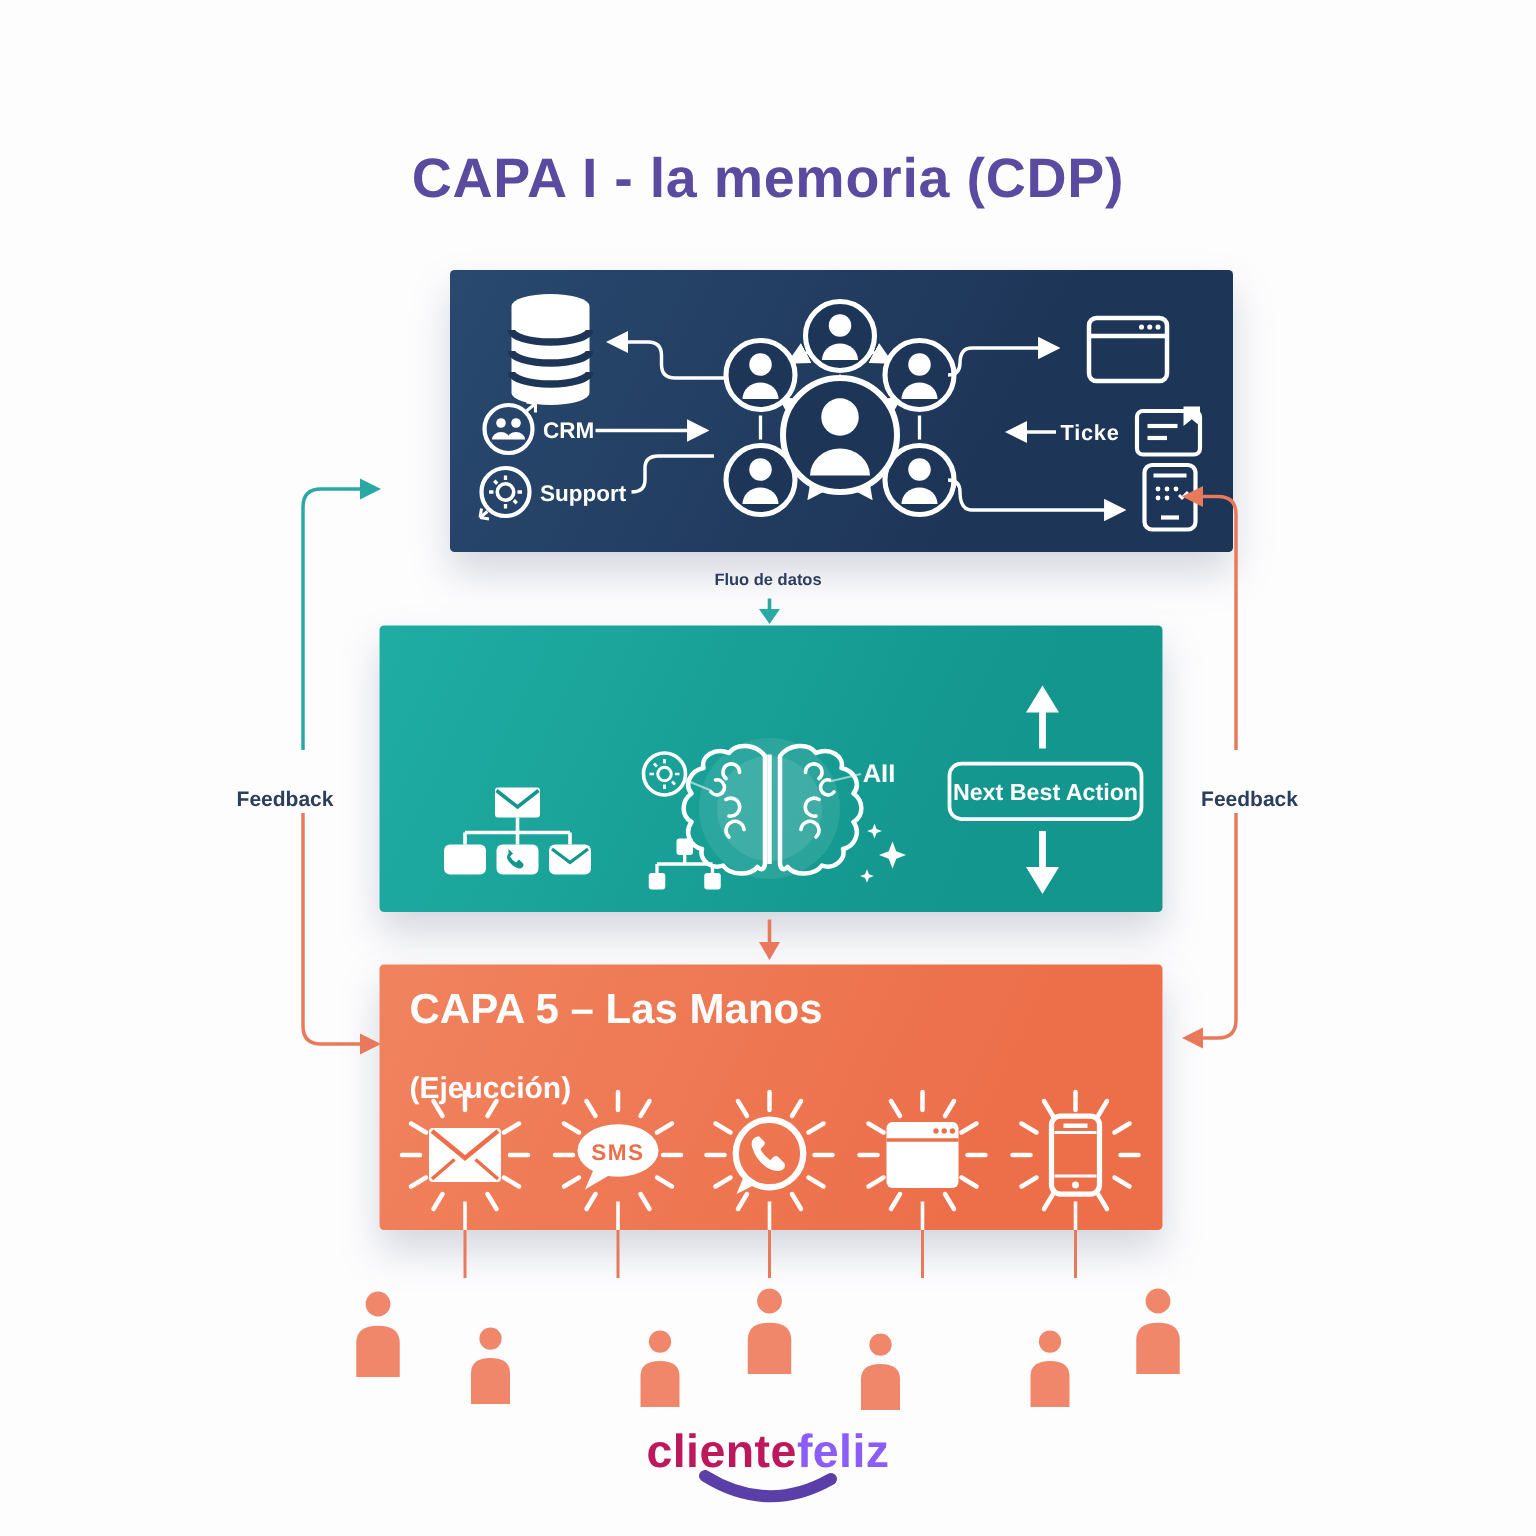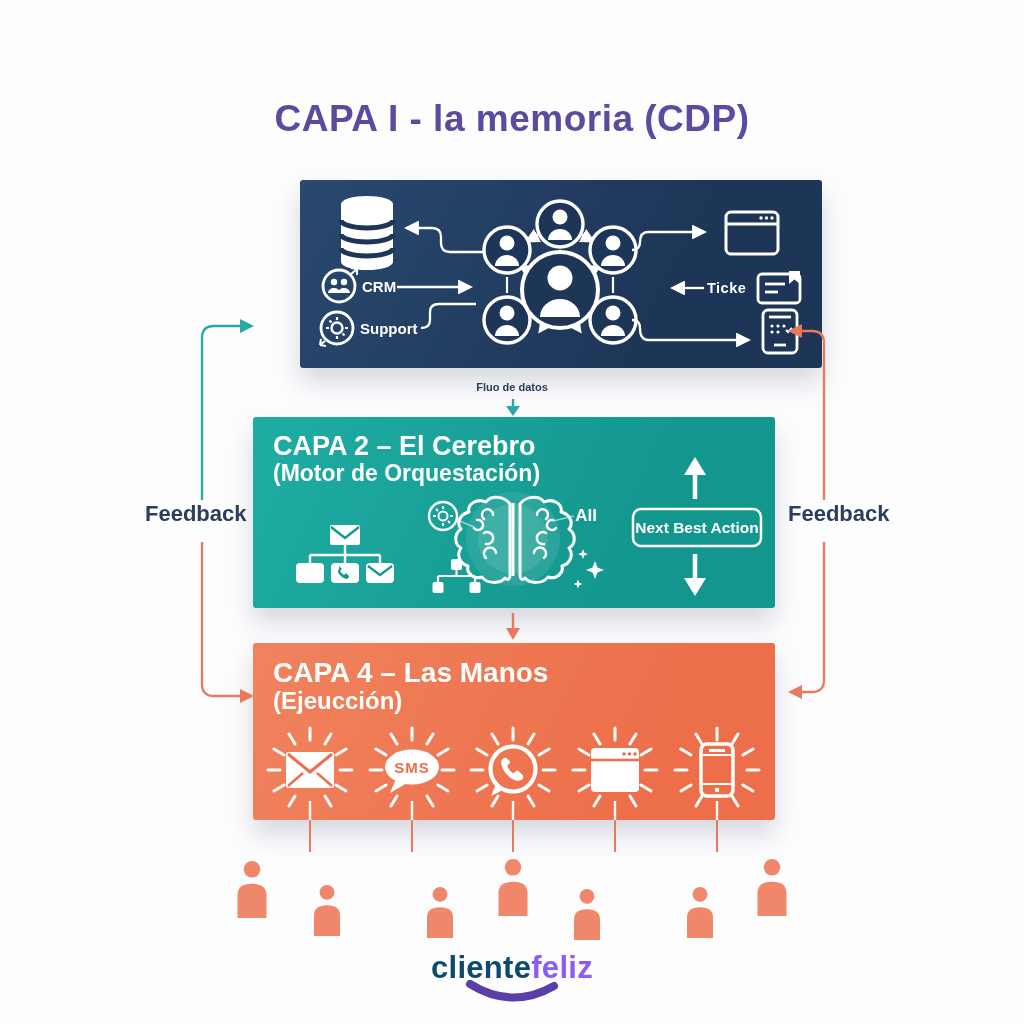--- a/index.html
+++ b/index.html
@@ -10,31 +10,31 @@
   .layer-box{position:absolute;left:253px;width:522px;border-radius:3px;
     box-shadow:0 14px 26px rgba(110,120,145,.28);}
   .box-navy{top:180px;height:188px;background:linear-gradient(118deg,#29496f 0%,#1d3557 70%);margin-left:47px;}
   .box-teal{top:417px;height:191px;background:linear-gradient(115deg,#1fada3 0%,#13968d 75%);}
   .box-orange{top:643px;height:177px;background:linear-gradient(115deg,#f0835e 0%,#ec6f4a 75%);}
   .layer-box svg{position:absolute;left:0;top:0;}
   .box-title{position:absolute;left:20px;top:14px;color:#fff;font-weight:800;line-height:1.12;}
   .box-title .t1{font-size:27px;display:block;}
   .box-title .t2{font-size:23px;display:block;}
   .box-orange .box-title .t1{font-size:28px;}
-  .box-orange .box-title .t2{font-size:24px;}
+  .box-orange .box-title .t2{font-size:20px;margin-top:27px;}
   .flow-label{position:absolute;left:0;top:381px;width:1024px;text-align:center;
     font-size:11px;font-weight:700;color:#2b3e5e;}
-  .feedback-label{position:absolute;top:501px;width:90px;text-align:center;
-    font-size:22px;font-weight:600;color:#2b3e5e;}
+  .feedback-label{position:absolute;top:524px;width:90px;text-align:center;
+    font-size:14px;font-weight:600;color:#2b3e5e;}
   .fb-left{left:145px;}
   .fb-right{left:788px;}
   .overlay{position:absolute;left:0;top:0;pointer-events:none;}
   .person{position:absolute;}
   .logo{position:absolute;left:0;top:950px;width:100%;text-align:center;font-size:31px;font-weight:800;letter-spacing:.3px;}
-  .logo .lg1{color:#0c4a6e;margin-top:44px;}
+  .logo .lg1{color:#be185d;margin-top:44px;}
   .logo .lg2{color:#8b5cf6;}
   .logo-smile{position:absolute;left:462px;top:980px;}
 </style>
 </head>
 <body>
 
 <div class="canvas">
 
   <div class="page-title">CAPA I - la memoria (CDP)</div>
 
@@ -201,24 +201,20 @@
       <g>
         <rect x="380" y="92" width="128" height="37" rx="8" fill="none" stroke="#fff" stroke-width="2.5"></rect>
         <text x="444" y="116" text-anchor="middle" font-size="15.5" font-weight="bold" fill="#fff">Next Best Action</text>
       </g>
 
       <g>
         <line x1="442" y1="137" x2="442" y2="164" stroke="#fff" stroke-width="4.5"></line>
         <polygon points="431,161 453,161 442,179" fill="#fff"></polygon>
       </g>
     </svg>
-    <div class="box-title">
-      <span class="t1">CAPA 2 – El Cerebro</span>
-      <span class="t2">(Motor de Orquestación)</span>
-    </div>
   </div>
 
   <div class="layer-box box-orange">
     <svg width="522" height="177" viewBox="0 0 522 177">
       <defs>
         <g id="burst" stroke="#fff" stroke-width="3" stroke-linecap="round">
           <line x1="30" y1="0" x2="42" y2="0"></line>
             <line x1="-30" y1="0" x2="-42" y2="0"></line>
           <line x1="0" y1="-30" x2="0" y2="-42"></line>
           <line x1="26" y1="-15" x2="36" y2="-21"></line>
@@ -274,21 +270,21 @@
 
       <g stroke="#fff" fill="none">
         <rect x="448" y="101" width="32" height="52" rx="6" stroke-width="3.5"></rect>
         <line x1="456" y1="107.5" x2="472" y2="107.5" stroke-width="3"></line>
         <line x1="450" y1="112" x2="478" y2="112" stroke-width="2"></line>
         <line x1="450" y1="141" x2="478" y2="141" stroke-width="2"></line>
         <circle cx="464" cy="147" r="2.3" fill="#fff" stroke="none"></circle>
       </g>
     </svg>
     <div class="box-title">
-      <span class="t1">CAPA 4 – Las Manos</span>
+      <span class="t1">CAPA 5 – Las Manos</span>
       <span class="t2">(Ejeucción)</span>
     </div>
   </div>
 
   <svg class="overlay" width="1024" height="1024" viewBox="0 0 1024 1024">
 
     <g>
       <line x1="513" y1="399" x2="513" y2="408" stroke="#2aa9a4" stroke-width="2.4"></line>
       <polygon points="506,406 520,406 513,416" fill="#2aa9a4"></polygon>
     </g>

